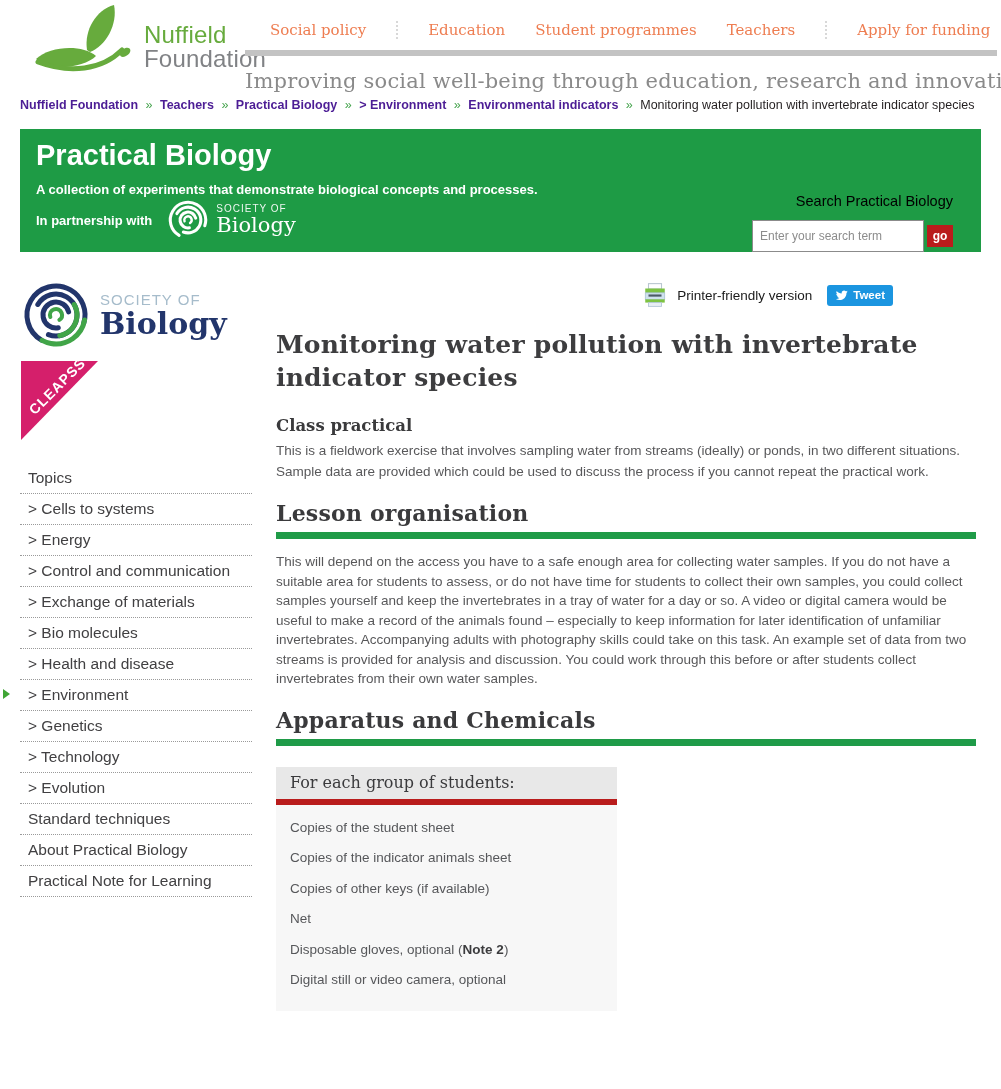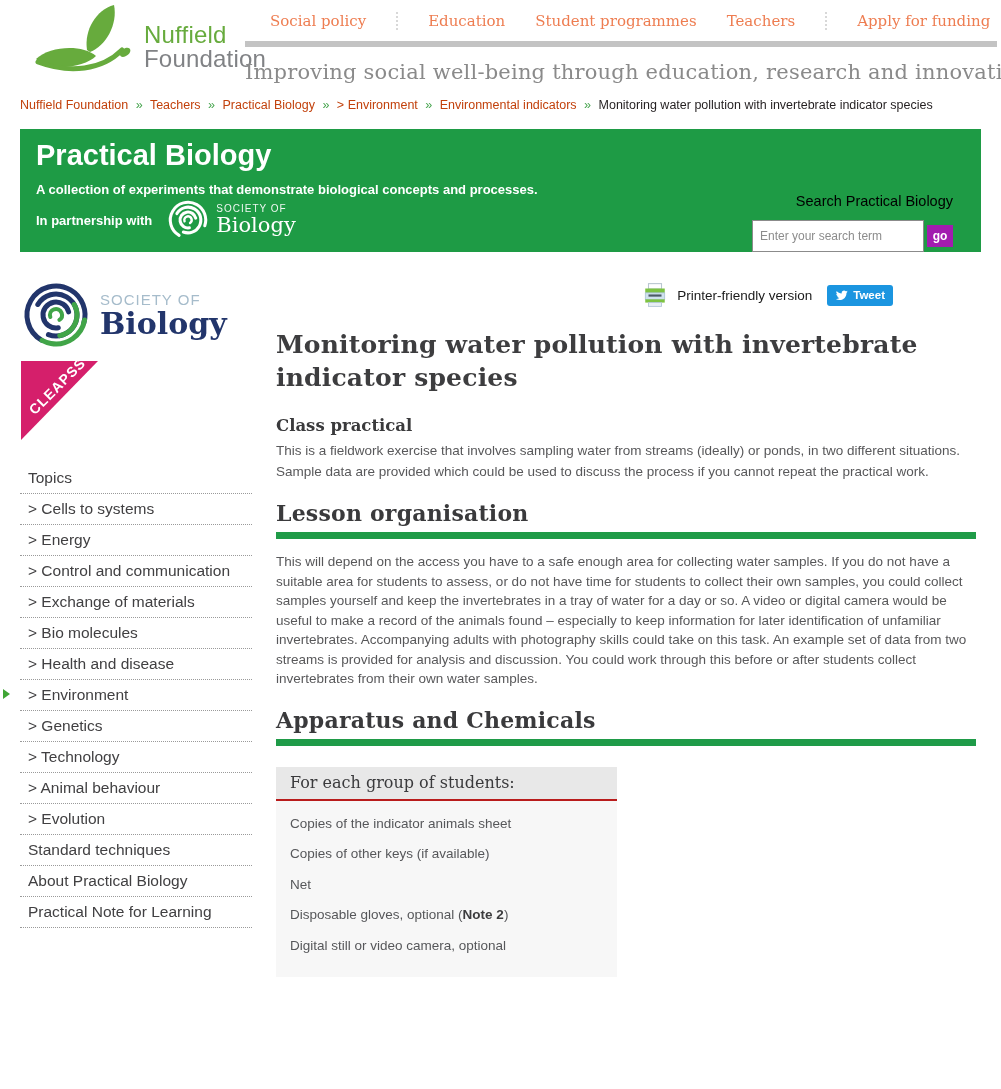--- a/index.html
+++ b/index.html
@@ -9,36 +9,36 @@
     font-family:"Liberation Sans", sans-serif; overflow:hidden;
   }
 
   
   .top-header { position:relative; height:94px; }
   .nf-logo { position:absolute; left:30px; top:4px; display:flex; align-items:center; cursor:pointer; }
   .nf-logo svg { display:block; }
   .nf-logo-text { margin-left:-14px; line-height:1.02; font-size:24px; letter-spacing:0.2px; }
   .nf-logo-text .l1 { color:#67ab3d; display:block; }
   .nf-logo-text .l2 { color:#808285; display:block; }
-  .header-right { position:absolute; left:245px; top:8px; width:752px; }
+  .header-right { position:absolute; left:245px; top:17px; width:752px; }
   .top-nav { display:flex; align-items:center; padding-left:25px; height:26px; }
   .top-nav a {
     font-family:"DejaVu Serif", serif; color:#ee7d51; font-size:15px;
     text-decoration:none; margin-right:30px; white-space:nowrap;
   }
   .top-nav a.sep-after { border-right:2px dotted #d8d8d8; padding-right:30px; }
   .gray-bar { height:6px; background:#c3c3c3; margin-top:7px; }
   .tagline {
     margin-top:13px; font-family:"DejaVu Serif", serif; font-size:21px;
     color:#8a8a8a; letter-spacing:0.2px; white-space:nowrap;
   }
 
   
   .breadcrumb { padding:4px 0 0 20px; font-size:12.5px; color:#45a44d; }
-  .breadcrumb a { color:#c2410c; text-decoration:none; cursor:pointer; }
+  .breadcrumb a { color:#4c1d95; text-decoration:none; cursor:pointer;font-weight:bold; }
   .breadcrumb .sep { color:#45a44d; margin:0 4px; }
   .breadcrumb .current { color:#231f20; }
 
   
   .banner {
     position:relative; margin:17px 20px 0 20px; height:123px;
     background:#1e9b45; color:#fff;
   }
   .banner-title { position:absolute; left:16px; top:10px; font-size:29px; font-weight:bold; }
   .banner-sub { position:absolute; left:16px; top:53px; font-size:13px; font-weight:bold; }
@@ -49,21 +49,21 @@
   .sob-white-text .s2 { display:block; font-family:"DejaVu Serif", serif; font-size:21px; margin-top:1px; }
   .banner-search { position:absolute; right:28px; top:64px; text-align:right; }
   .search-label { color:#000000; font-size:14.5px; margin-bottom:11px; }
   .search-row { display:flex; align-items:center; }
   .search-row input {
     width:172px; height:32px; border:1px solid #8b8b8b; font-size:12px;
     padding:1px 7px; font-family:"Liberation Sans", sans-serif; color:#444;
   }
   .search-row input::placeholder { color:#8c8c8c; }
   .go-btn {
-    margin-left:3px; width:26px; height:22px; background:#a21caf; color:#fff;
+    margin-left:3px; width:26px; height:22px; background:#b91c1c; color:#fff;
     border:none; font-size:12px; font-weight:bold; cursor:pointer;
     font-family:"Liberation Sans", sans-serif;
   }
 
   
   .content { display:flex; padding:0 20px; margin-top:0; }
 
   
   .sidebar { width:232px; flex:0 0 232px; }
   .sob-logo { display:flex; align-items:center; margin-top:27px; cursor:pointer; }
@@ -110,21 +110,21 @@
   }
   .body-text { margin-top:6px; font-size:13.5px; line-height:20.5px; color:#58585a; }
   .section-heading {
     margin-top:18px; font-family:"DejaVu Serif", serif; font-size:22px;
     font-weight:bold; color:#3a3a3c; letter-spacing:0.2px;
   }
   .green-rule { height:7px; background:#1f9b48; margin-top:6px; }
   .section-body { margin-top:13px; font-size:13.5px; line-height:19.5px; color:#58585a; }
   .apparatus-box { margin-top:21px; width:341px; background:#f7f7f7; }
   .apparatus-box .box-header {
-    background:#e8e8e8; border-bottom:2px solid #b91c1c; padding:6px 14px 7px 14px;
+    background:#e8e8e8; border-bottom:6px solid #b91c1c; padding:6px 14px 7px 14px;
     font-family:"DejaVu Serif", serif; font-size:16px; color:#3a3a3c;
   }
   .box-items { padding:14px 14px 22px 14px; }
   .box-item { font-size:13.5px; line-height:18px; color:#56575a; margin-bottom:12.5px; }
   .box-item:last-child { margin-bottom:0; }
   .box-item b { color:#3c3c3e; }
 </style>
 </head>
 <body>
 
@@ -224,21 +224,20 @@
       <div class="side-row"><span>&gt; Control and communication</span></div>
       <div class="side-row"><span>&gt; Exchange of materials</span></div>
       <div class="side-row"><span>&gt; Bio molecules</span></div>
       <div class="side-row"><span>&gt; Health and disease</span></div>
       <div class="side-row">
         <span class="active-arrow"></span>
         <span>&gt; Environment</span>
       </div>
       <div class="side-row"><span>&gt; Genetics</span></div>
       <div class="side-row"><span>&gt; Technology</span></div>
-      <div class="side-row"><span>&gt; Animal behaviour</span></div>
       <div class="side-row"><span>&gt; Evolution</span></div>
       <div class="side-row"><span>Standard techniques</span></div>
       <div class="side-row"><span>About Practical Biology</span></div>
       <div class="side-row"><span>Practical Note for Learning</span></div>
     </div>
   </div>
 
   <div class="main">
     <div class="action-row">
       <div class="printer-link">
@@ -268,20 +267,21 @@
     <h2 class="section-heading">Lesson organisation</h2>
     <div class="green-rule"></div>
     <p class="section-body">This will depend on the access you have to a safe enough area for collecting water samples. If you do not have a suitable area for students to assess, or do not have time for students to collect their own samples, you could collect samples yourself and keep the invertebrates in a tray of water for a day or so. A video or digital camera would be useful to make a record of the animals found – especially to keep information for later identification of unfamiliar invertebrates. Accompanying adults with photography skills could take on this task. An example set of data from two streams is provided for analysis and discussion. You could work through this before or after students collect invertebrates from their own water samples.</p>
 
     <h2 class="section-heading">Apparatus and Chemicals</h2>
     <div class="green-rule"></div>
 
     <div class="apparatus-box">
       <div class="box-header">For each group of students:</div>
       <div class="box-items">
+        <div class="box-item">Copies of the student sheet</div>
         <div class="box-item">Copies of the indicator animals sheet</div>
         <div class="box-item">Copies of other keys (if available)</div>
         <div class="box-item">Net</div>
         <div class="box-item"><span>Disposable gloves, optional (</span><b>Note 2</b><span>)</span></div>
         <div class="box-item">Digital still or video camera, optional</div>
       </div>
     </div>
   </div>
 </div>
 

